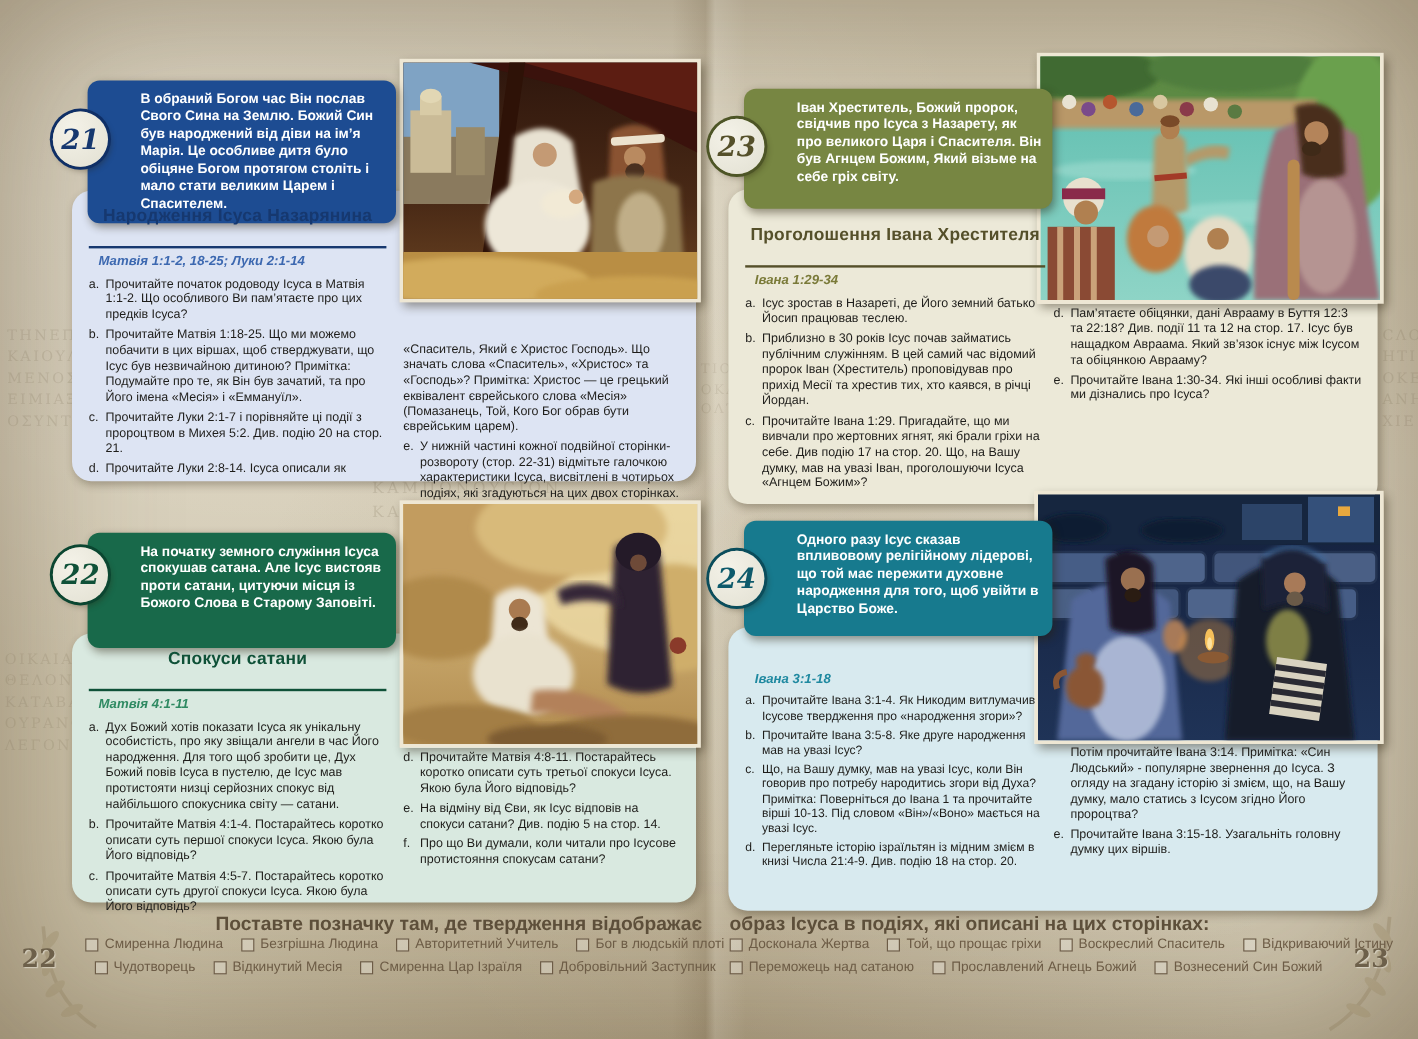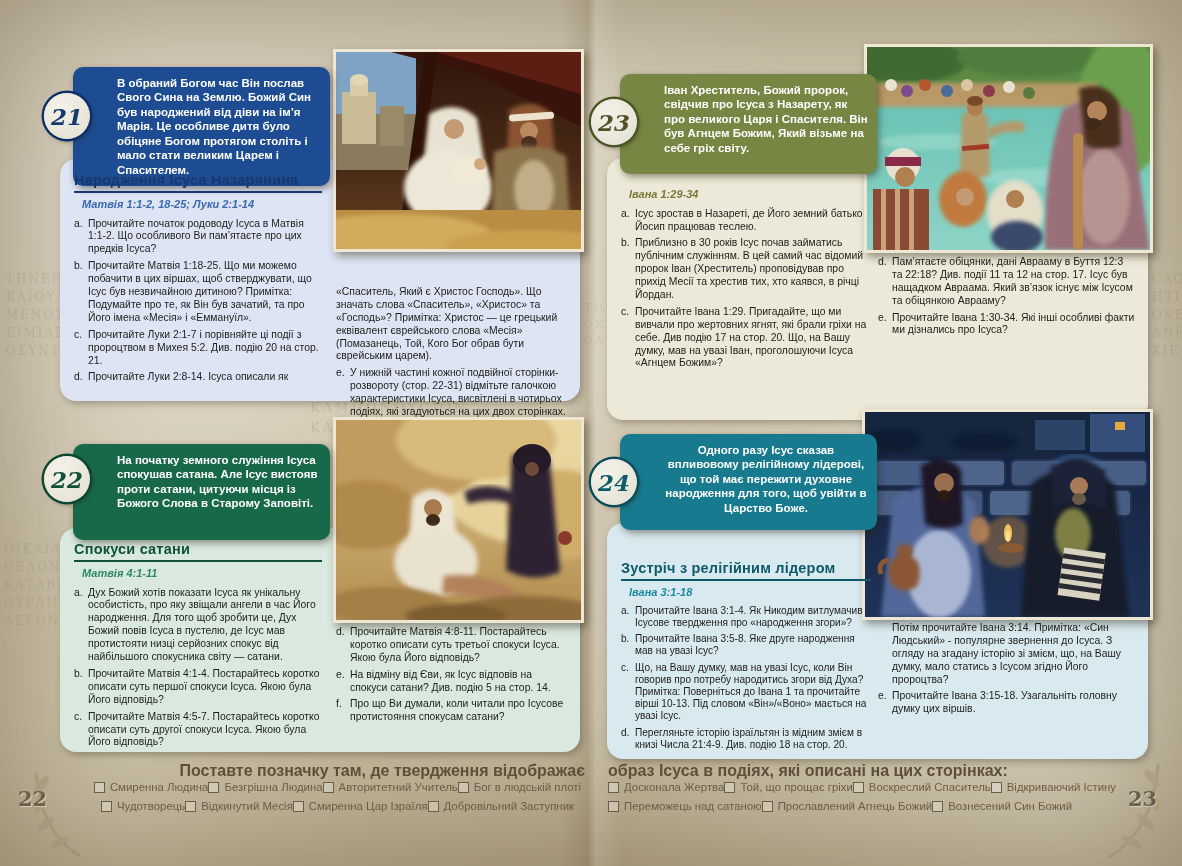--- a/index.html
+++ b/index.html
@@ -37,31 +37,31 @@
     font-family:"DejaVu Serif", serif; font-style:italic; font-weight:bold; font-size:23px;
     color:var(--dark); box-shadow:0 0 0 2.5px var(--ring), 2px 3px 5px rgba(40,30,10,.4); z-index:4;
   }
   .qbox { position:absolute; border-radius:16px; background:var(--box);
     box-shadow:2px 3px 7px rgba(40,30,10,.3); z-index:1; }
   .photo { position:absolute; border:3px solid #eee7d4; box-shadow:3px 4px 8px rgba(40,30,10,.45); z-index:3; }
   .photo svg { display:block; }
   .intro, .num { z-index:4; }
   .col { position:absolute; z-index:5; color:#1e1d1a; font-size:10.4px; line-height:1.24; }
   .qtitle { font-weight:bold; font-size:14.5px; letter-spacing:.2px; color:var(--dark);
-    border-bottom:2px solid var(--dark); padding-bottom:1px; margin-bottom:5px; }
+    border-bottom:2px solid var(--dark); padding-bottom:15px; margin-bottom:5px;text-align:center; }
   .scripture { font-style:italic; font-weight:bold; font-size:11px; color:var(--mid);
     margin:0 0 6px 8px; }
   .item { display:flex; margin-bottom:4px; }
   .item .lbl { flex:0 0 14px; }
   .item .txt { flex:1; }
   .cont { display:block; margin-bottom:4px; }
 
   
   .ftitle { position:absolute; font-weight:bold; font-size:16px; color:#5d4f3a; z-index:5; }
-  .chkrow { position:absolute; display:flex; font-size:11.4px; color:#6d5c46; z-index:5; }
+  .chkrow { position:absolute; display:flex; gap:15px; font-size:11.4px; color:#6d5c46; z-index:5; }
   .chkitem { display:flex; align-items:center; white-space:nowrap; }
   .cb { width:11px; height:11px; border:1.6px solid #6d5c46; background:rgba(255,255,252,.3);
     display:inline-block; margin-right:5px; flex:none; }
   .pagenum { position:absolute; font-family:"DejaVu Serif", serif; font-size:21px; font-weight:bold;
     color:#6d604a; text-shadow:1px 1px 1px rgba(255,255,250,.5); z-index:5; }
   .laurel { position:absolute; opacity:.35; z-index:2; pointer-events:none; }
 </style>
 </head>
 <body>
 
@@ -289,20 +289,21 @@
         <circle cx="98" cy="150" r="9" fill="#c49a74"></circle>
         <ellipse cx="148" cy="165" rx="28" ry="32" fill="#e4ddc8" filter="url(#bl4)"></ellipse>
         <circle cx="148" cy="152" r="9" fill="#b08050"></circle>
         <ellipse cx="150" cy="190" rx="26" ry="16" fill="#3a4a6a" filter="url(#bl4)"></ellipse>
       </svg>
     </div>
 
     <div class="qbox" style="left:607px; top:158px; width:541px; height:262px;"></div>
 
     <div class="col" style="left:621px; top:188px; width:250px;">
+      <h3 class="qtitle">Проголошення Івана Хрестителя</h3>
       <div class="scripture">Івана 1:29-34</div>
       <div class="item">
           <span class="lbl">a.</span>
           <span class="txt">Ісус зростав в Назареті, де Його земний батько Йосип працював теслею.</span>
         </div>
       <div class="item">
           <span class="lbl">b.</span>
           <span class="txt">Приблизно в 30 років Ісус почав займатись публічним служінням. В цей самий час відомий пророк Іван (Хреститель) проповідував про прихід Месії та хрестив тих, хто каявся, в річці Йордан.</span>
         </div>
       <div class="item">
@@ -316,21 +317,21 @@
           <span class="txt">Пам’ятаєте обіцянки, дані Аврааму в Буття 12:3 та 22:18? Див. події 11 та 12 на стор. 17. Ісус був нащадком Авраама. Який зв’язок існує між Ісусом та обіцянкою Аврааму?</span>
         </div>
       <div class="item">
           <span class="lbl">e.</span>
           <span class="txt">Прочитайте Івана 1:30-34. Які інші особливі факти ми дізнались про Ісуса?</span>
         </div>
     </div>
   </section>
 
   <section class="q24">
-    <div class="intro" style="left:620px; top:434px; width:257px; min-height:96px;text-align:center;">Одного разу Ісус сказав впливовому релігійному лідерові, що той має пережити духовне народження для того, щоб увійти в Царство Боже.</div>
+    <div class="intro" style="left:620px; top:434px; width:257px; min-height:96px;">Одного разу Ісус сказав впливовому релігійному лідерові, що той має пережити духовне народження для того, щоб увійти в Царство Боже.</div>
     <div class="num" style="left:591px; top:459px;">24</div>
 
     <div class="photo" style="left:862px; top:409px;">
       <svg width="285" height="205" viewBox="0 0 285 205">
         <defs>
           <linearGradient id="ncbg" x1="0" y1="0" x2="0" y2="1">
             <stop offset="0" stop-color="#14203c"></stop>
               <stop offset="1" stop-color="#1f3357"></stop>
           </linearGradient>
           <filter id="bl5">
@@ -378,21 +379,20 @@
           <rect x="196" y="174" width="42" height="5" fill="#2a2a33"></rect>
         </g>
         <path d="M26 172 Q18 152 33 144 Q28 134 40 132 Q52 134 46 144 Q60 152 52 174 Q40 184 26 172 Z" fill="#8a5634" filter="url(#bl5)"></path>
         <path d="M24 148 Q12 150 16 162" fill="none" stroke="#8a5634" stroke-width="5"></path>
       </svg>
     </div>
 
     <div class="qbox" style="left:607px; top:523px; width:541px; height:236px;"></div>
 
     <div class="col" style="left:621px; top:560px; width:250px; font-size:10.1px; line-height:1.21;">
-      <h3 class="qtitle">Зустріч з релігійним лідером</h3>
       <div class="scripture">Івана 3:1-18</div>
       <div class="item">
           <span class="lbl">a.</span>
           <span class="txt">Прочитайте Івана 3:1-4. Як Никодим витлумачив Ісусове твердження про «народження згори»?</span>
         </div>
       <div class="item">
           <span class="lbl">b.</span>
           <span class="txt">Прочитайте Івана 3:5-8. Яке друге народження мав на увазі Ісус?</span>
         </div>
       <div class="item">

